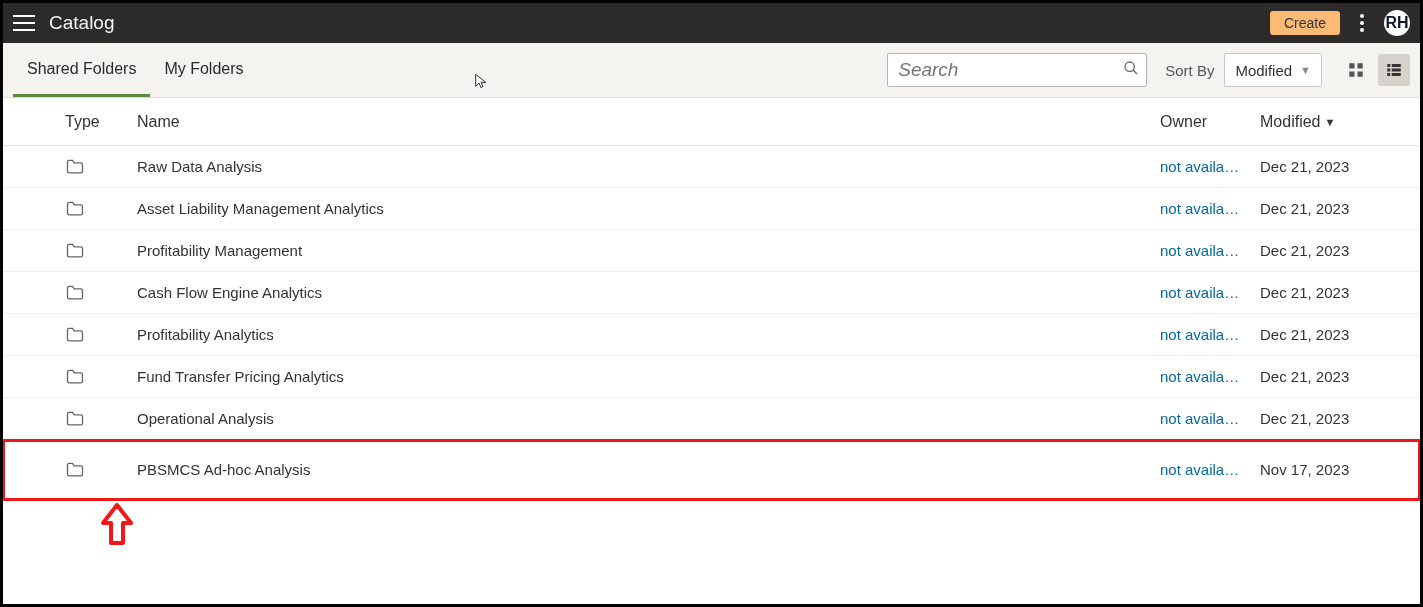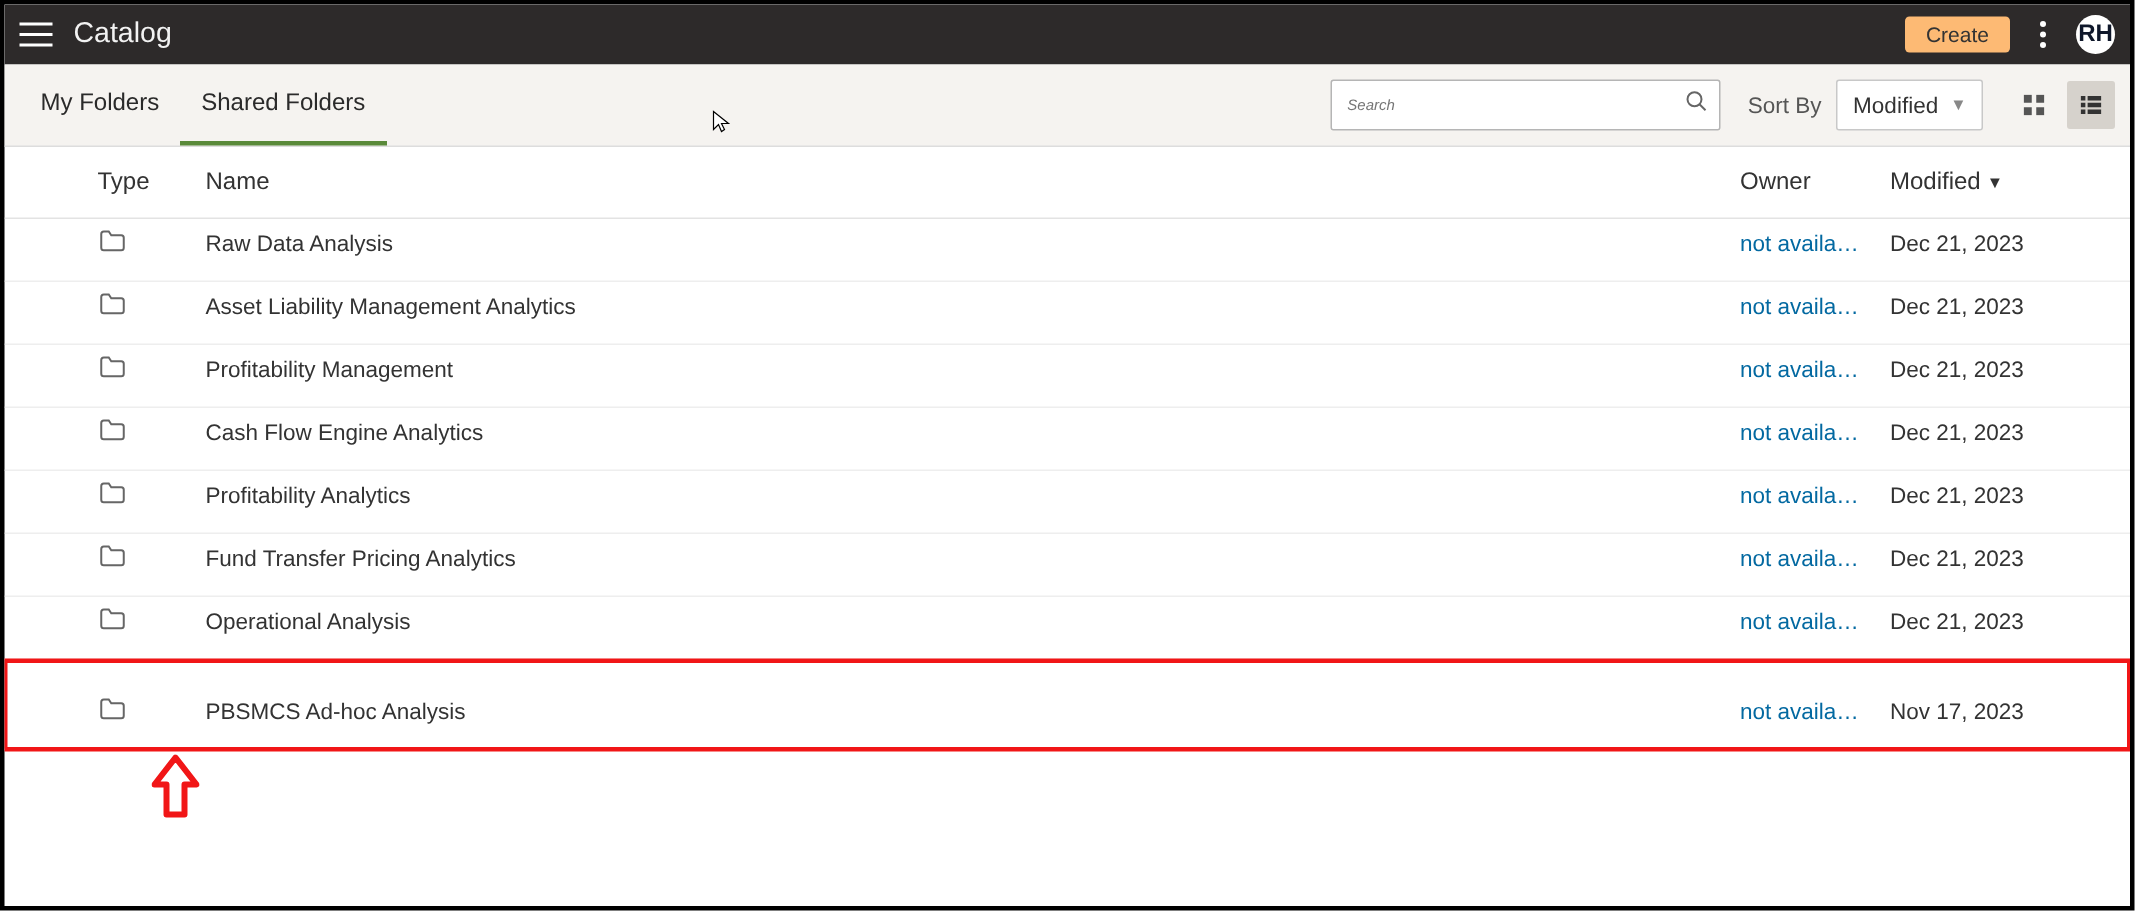--- a/index.html
+++ b/index.html
@@ -58,21 +58,21 @@
     display:flex; align-items:center; padding:0 14px; font-size:16px;
     color:#2a2a2a; cursor:pointer; border-bottom:3px solid transparent;
   }
   .tab.active { border-bottom-color:#5a8a3a; font-weight:500; }
   .subbar-spacer { flex:1; }
   .search-wrap {
     position:relative; width:260px; margin-right:18px;
   }
   .search-input {
     width:100%; height:34px; border:1px solid #b5b5b5; border-radius:2px;
-    padding:0 34px 0 10px; font-size:10px; font-style:italic; color:#777;
+    padding:0 34px 0 10px; font-size:19px; font-style:italic; color:#777;
     background:#fff;
   }
   .search-icon {
     position:absolute; right:8px; top:50%; transform:translateY(-50%);
     color:#666; pointer-events:none;
   }
   .sortby-label { font-size:15px; color:#555; margin-right:10px; }
   .sort-select {
     display:flex; align-items:center; border:1px solid #c8c8c8; background:#fff;
     height:34px; padding:0 10px; font-size:15px; color:#333; cursor:pointer;
@@ -92,21 +92,21 @@
     color:#333; font-size:16px; border-bottom:1px solid #e3e3e3;
   }
   .col-type   { width: 72px; }
   .col-name   { flex: 1.2; }
   .col-desc   { flex: 1.3; }
   .col-owner  { width: 100px; }
   .col-mod    { width: 140px; display:flex; align-items:center; gap:4px; }
   .sort-ind { font-size:11px; }
 
   .row {
-    display:flex; align-items:flex-end; height:42px; padding:0 20px 16px 62px;
+    display:flex; align-items:center; height:42px; padding:0 20px 0 62px;
     border-bottom:1px solid #eee; font-size:15px; color:#333; cursor:pointer;
   }
   .row.highlight {
     outline:3px solid #f11617; outline-offset:-2px; height:60px;
   }
   .folder-icon { color:#666; display:flex; align-items:center; }
   .cell-owner { color:#0369a1; width:100px; white-space:nowrap; overflow:hidden; text-overflow:ellipsis; }
   .cell-mod { width:140px; color:#333; }
 
   .cursor-ptr {
@@ -132,22 +132,22 @@
   <div class="kebab-icon">
     <span></span>
       <span></span>
       <span></span>
   </div>
   <div class="avatar">RH</div>
 </div>
 
 <div class="subbar">
   <div class="tabs">
+    <div class="tab active">Shared Folders</div>
     <div class="tab">My Folders</div>
-    <div class="tab active">Shared Folders</div>
   </div>
   <div class="subbar-spacer"></div>
   <div class="search-wrap">
     <input class="search-input" placeholder="Search" style="">
     <span class="search-icon">
       <svg width="16" height="16" viewBox="0 0 24 24" fill="none" stroke="currentColor" stroke-width="2">
           <circle cx="10" cy="10" r="7"></circle>
           <line x1="21" y1="21" x2="15" y2="15"></line>
         </svg>
     </span>

